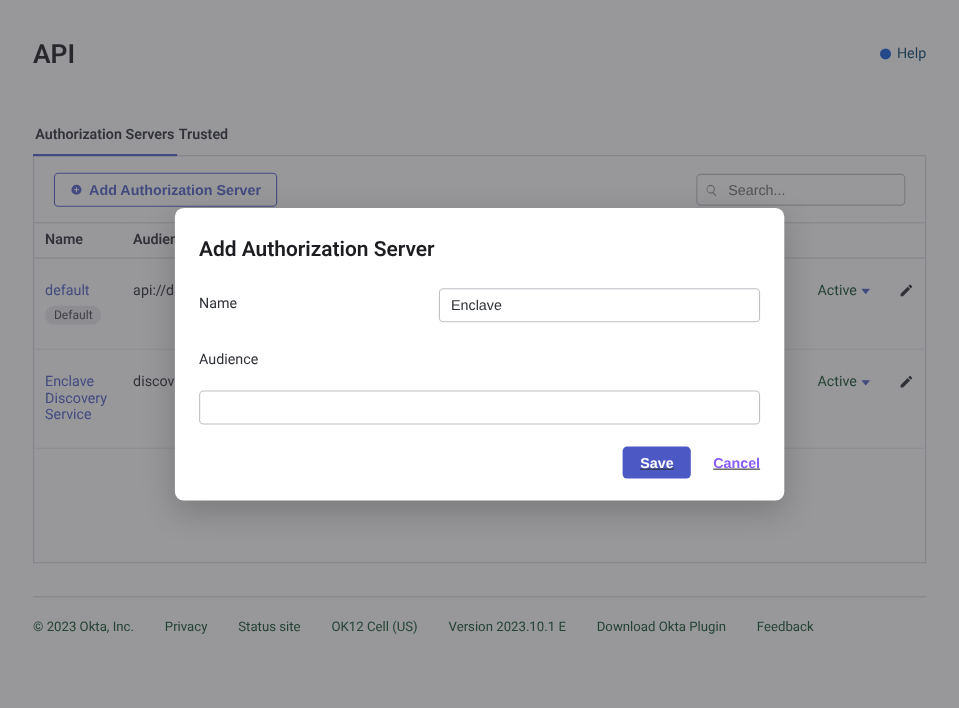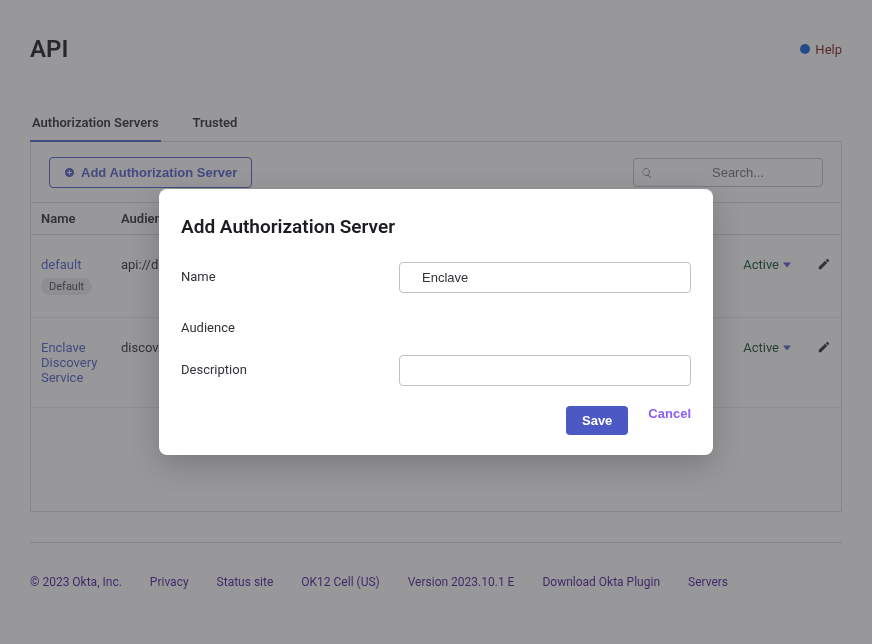--- a/index.html
+++ b/index.html
@@ -21,31 +21,30 @@
       justify-content: space-between;
       align-items: center;
       margin-bottom: 44px;
     }
     .page-title {
       font-size: 24px;
       font-weight: 600;
       color: #1d1d21;
     }
     .help-link {
-      color: #7f1d1d;
+      color: #0c4a6e;
       font-size: 13px;
       display: flex;
       align-items: center;
       gap: 4px;
       text-decoration: none;
     }
     .help-link svg { width: 12px; height: 12px; fill: #1662dd; }
     .tabs {
       display: flex;
-      gap: 30px;
       border-bottom: 1px solid #d7d7dc;
     }
     .tab {
       padding: 8px 2px 10px 2px;
       font-size: 13px;
       font-weight: 600;
       color: #2f3237;
       cursor: pointer;
       border-bottom: 2px solid transparent;
       margin-bottom: -1px;
@@ -85,21 +84,20 @@
       position: relative;
       width: 190px;
     }
     .search-box input {
       width: 100%;
       border: 1px solid #c0c0c5;
       border-radius: 4px;
       padding: 6px 8px 6px 28px;
       font-size: 13px;
       color: #8b5cf6;
-      text-align: center;
     }
     .search-box svg {
       position: absolute;
       left: 8px;
       top: 50%;
       transform: translateY(-50%);
       width: 12px;
       height: 12px;
       fill: #8c8c94;
     }
@@ -137,25 +135,25 @@
       font-weight: 400;
       display: flex;
       align-items: center;
       gap: 4px;
       justify-content: flex-end;
     }
     .edit-icon { fill: #2f3237; width: 14px; height: 14px; cursor: pointer; }
     .footer {
       border-top: 1px solid #d7d7dc;
       margin: 30px 0 0 0;
-      padding-top: 32px;
+      padding-top: 20px;
       display: flex;
       gap: 28px;
       font-size: 12px;
-      color: #4c1d95;
+      color: #14532d;
     }
 
     
     .scrim {
       position: absolute;
       inset: 0;
       background: rgba(50,50,55,0.5);
       display: flex;
       align-items: center;
       justify-content: center;
@@ -181,30 +179,31 @@
     .form-label {
       width: 218px;
       font-size: 13px;
       color: #2f3237;
       padding-top: 7px;
     }
     .form-input {
       flex: 1;
       border: 1px solid #c0c0c5;
       border-radius: 4px;
-      padding: 7px 22px;
+      padding: 7px 10px;
       font-size: 13px;
       color: #2f3237;
     }
     .modal-actions {
       display: flex;
       justify-content: flex-end;
-      align-items: flex-start;
+      align-items: center;
       gap: 20px;
       margin-top: 10px;
+      text-decoration: underline;
     }
     .btn-save {
       background: #4c59c5;
       color: #fff;
       border: none;
       border-radius: 4px;
       padding: 7px 16px;
       font-size: 13px;
       font-weight: 600;
       cursor: pointer;
@@ -309,39 +308,38 @@
     </table>
   </div>
 
   <div class="footer">
     <span>© 2023 Okta, Inc.</span>
     <span>Privacy</span>
     <span>Status site</span>
     <span>OK12 Cell (US)</span>
     <span>Version 2023.10.1 E</span>
     <span>Download Okta Plugin</span>
-    <span>Servers</span>
+    <span>Feedback</span>
   </div>
 </div>
 
 <div class="scrim">
   <div class="modal">
     <h2 class="modal-title">Add Authorization Server</h2>
 
     <div class="form-row">
       <label class="form-label">Name</label>
       <input class="form-input" type="text" value="Enclave" style="">
     </div>
 
     <div class="form-row">
       <label class="form-label">Audience</label>
     </div>
 
     <div class="form-row">
-      <label class="form-label">Description</label>
       <input class="form-input" type="text" value="" style="">
     </div>
 
     <div class="modal-actions">
       <button class="btn-save">Save</button>
       <button class="btn-cancel">Cancel</button>
     </div>
   </div>
 </div>
 

